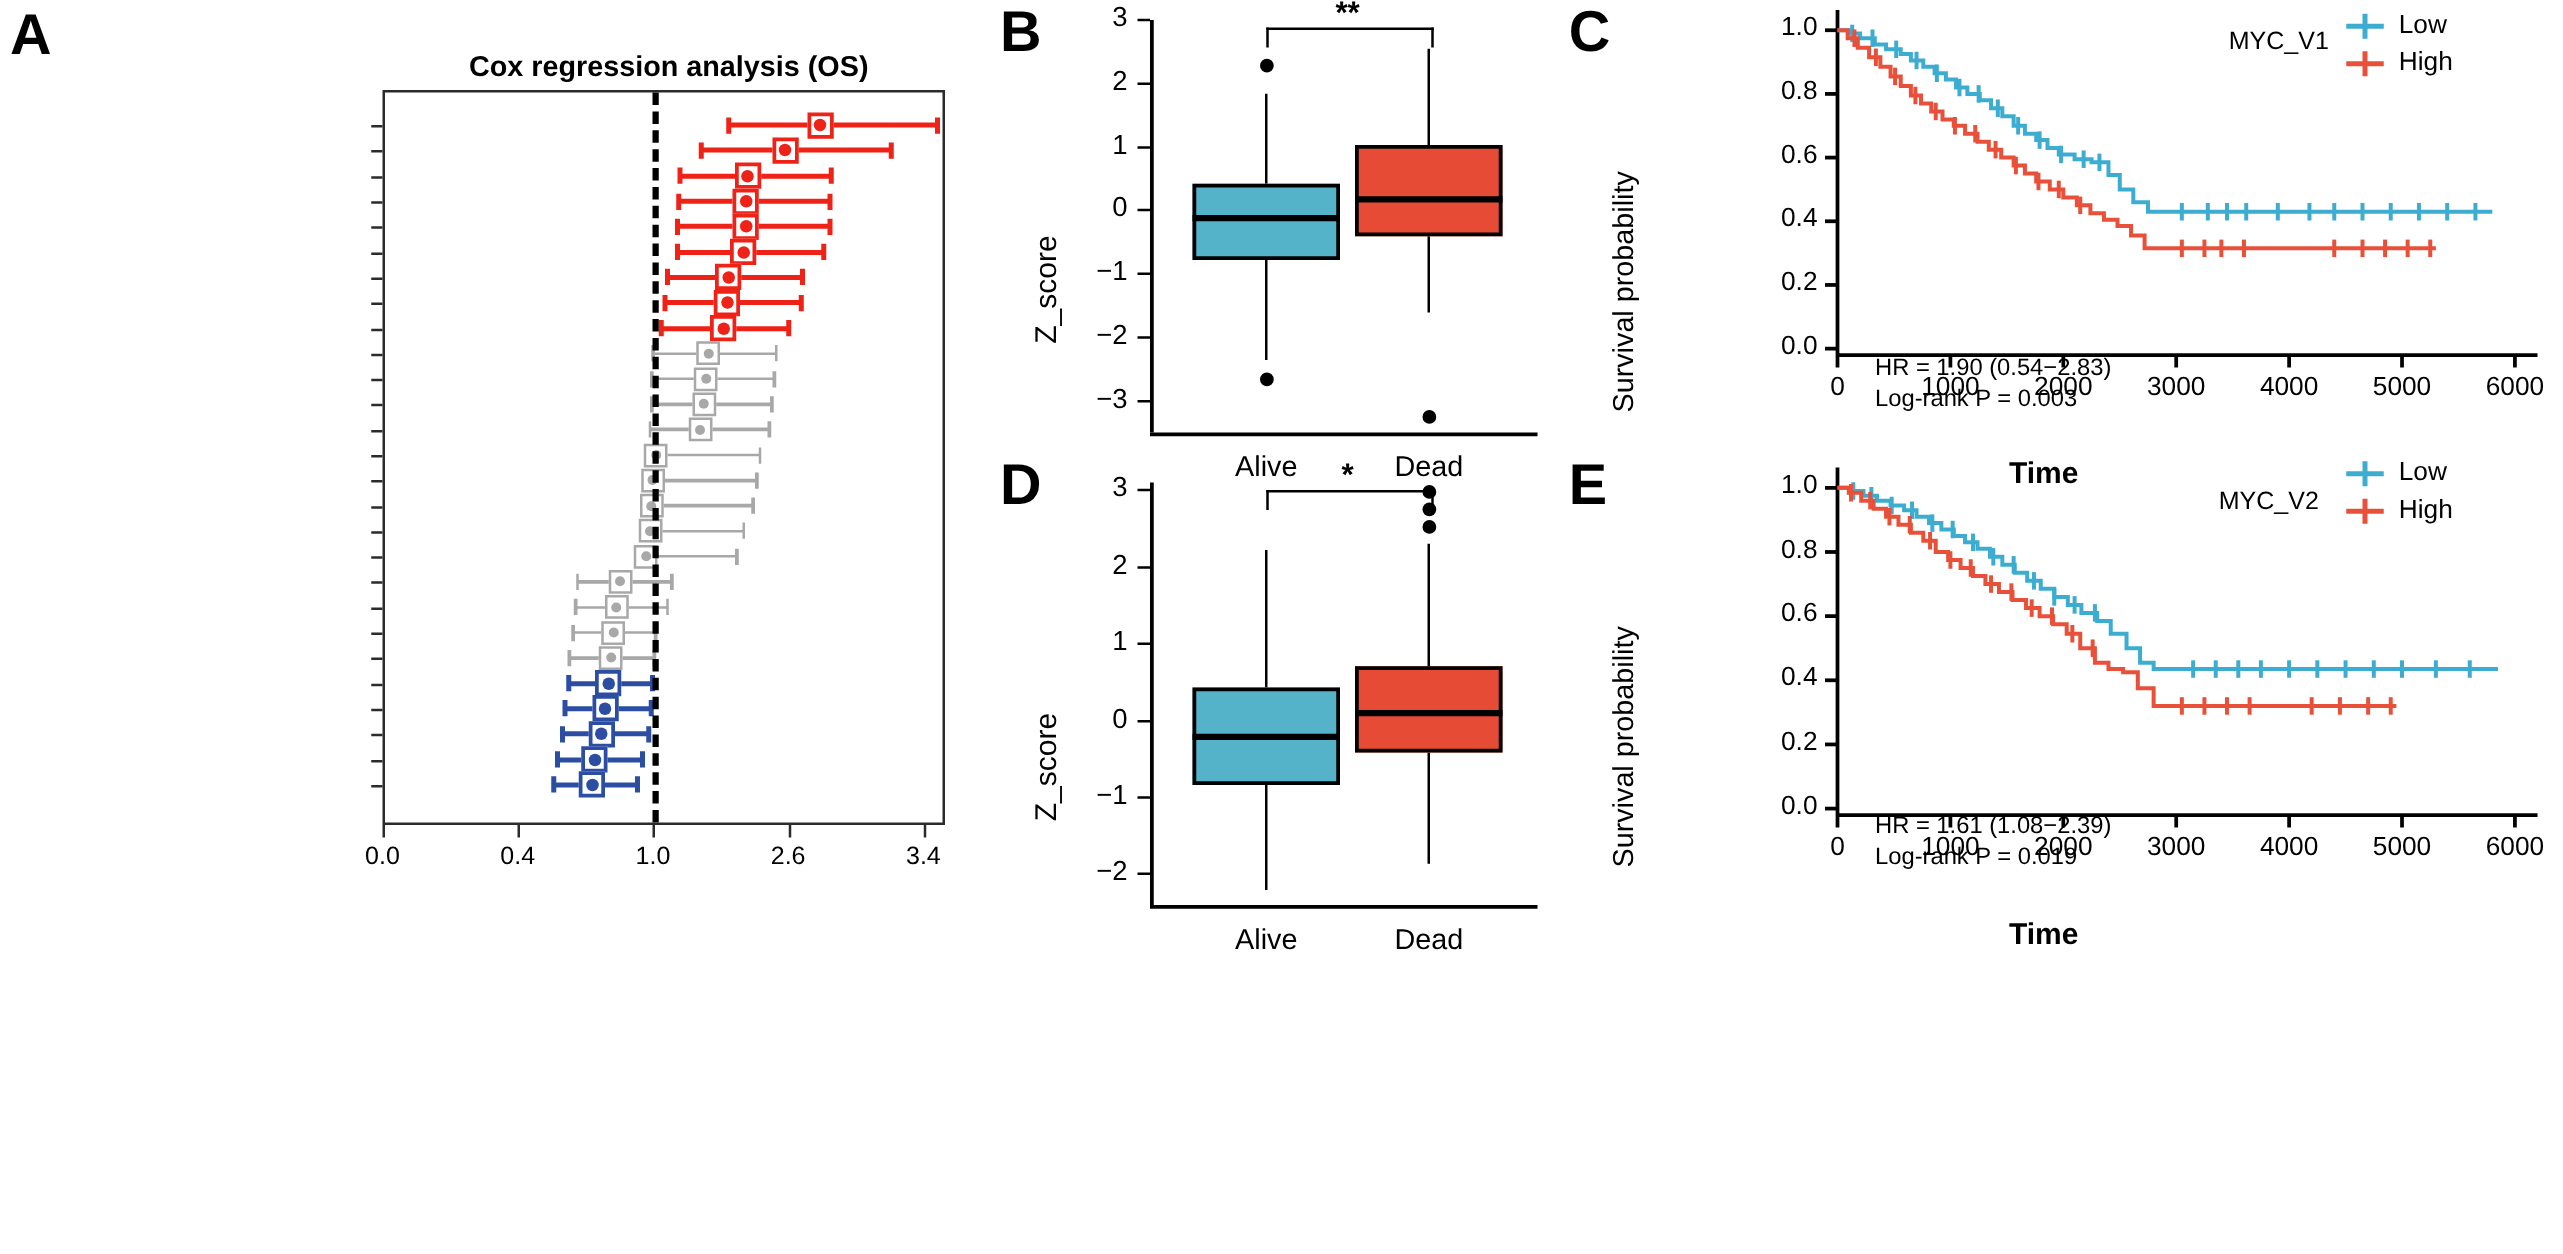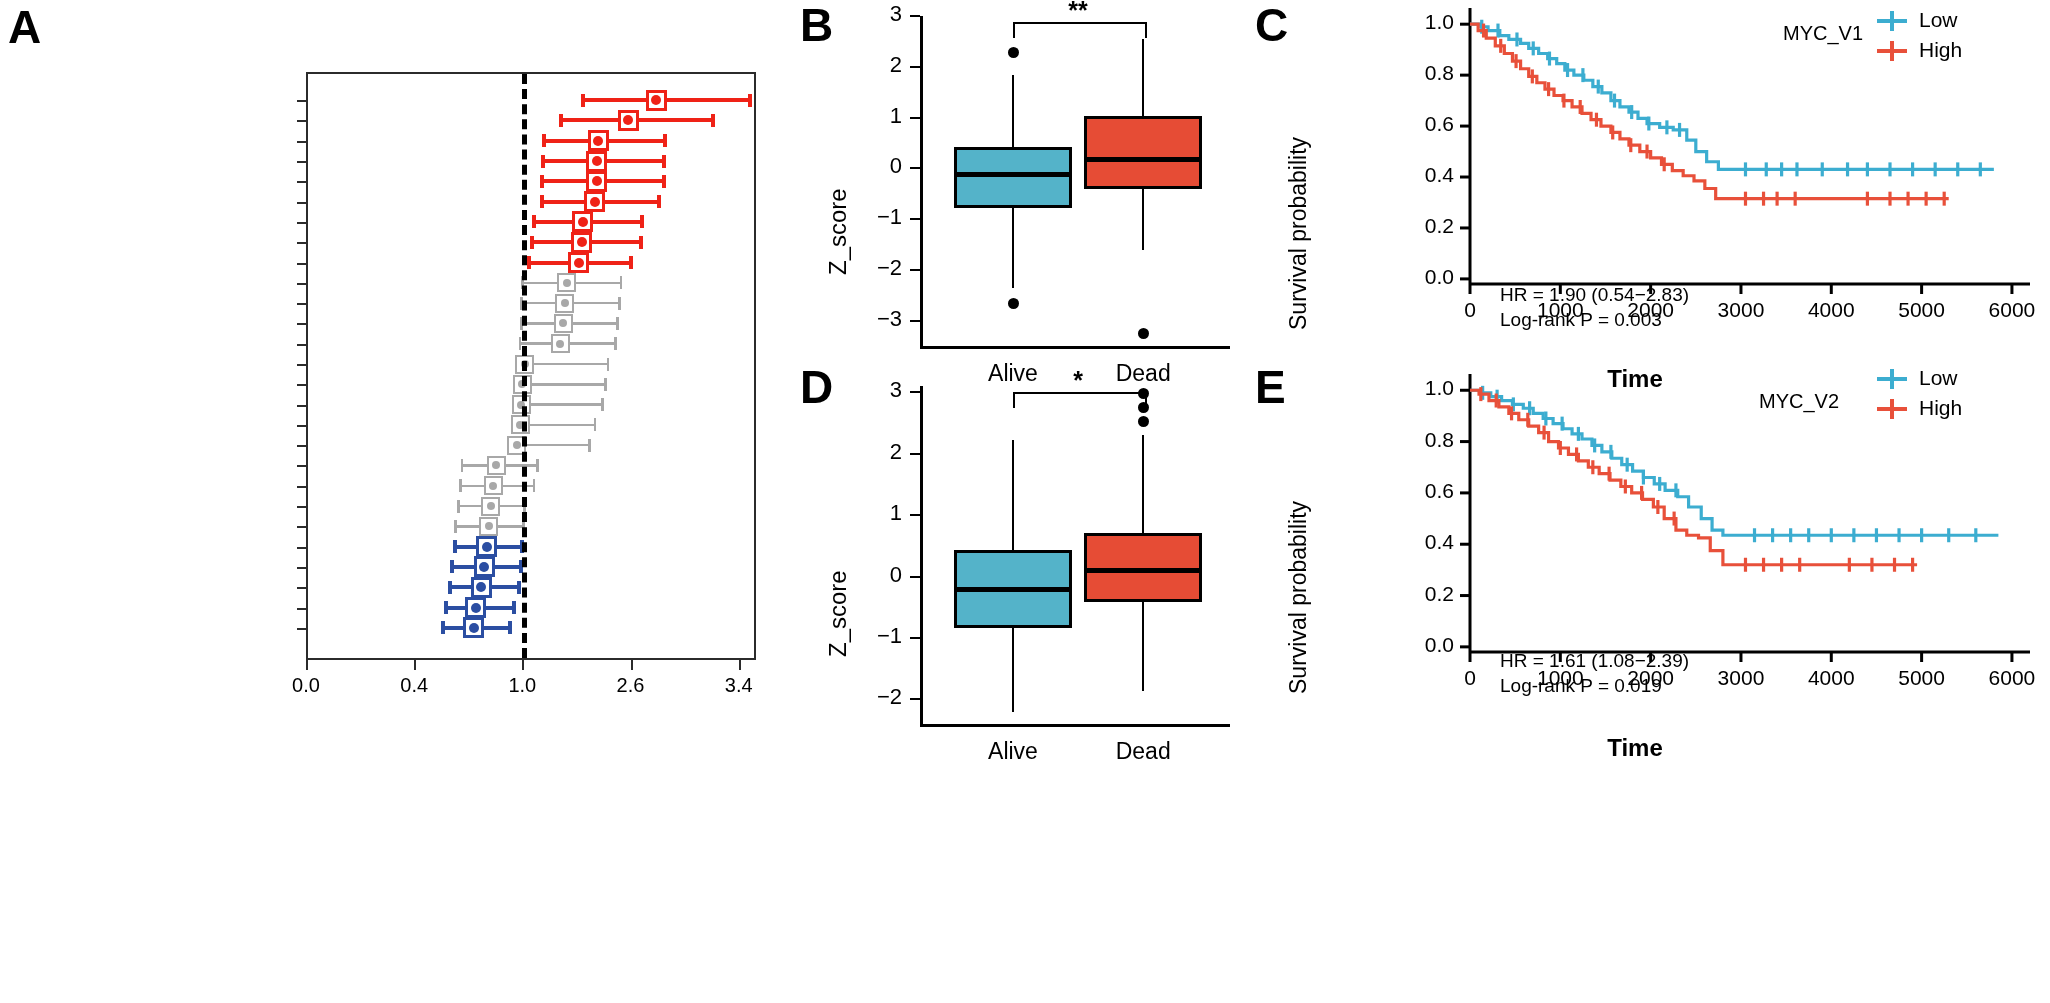--- a/index.html
+++ b/index.html
@@ -44,20 +44,21 @@
   .km-legmark{position:absolute;}
   svg{display:block;}
 </style>
 </head>
 <body>
 
 <div class="fig">
 
   <div id="panelA">
     <div class="panel-letter" style="left:8px;top:4px;">A</div>
+    <div class="title">Cox regression analysis (OS)</div>
     <div class="plotbox"></div>
     <div id="a-labels">
         <div class="a-tick" style="left: 297px; top: 100.148px;"></div>
         <div class="a-tick" style="left: 297px; top: 120.444px;"></div>
         <div class="a-tick" style="left: 297px; top: 140.741px;"></div>
         <div class="a-tick" style="left: 297px; top: 161.037px;"></div>
         <div class="a-tick" style="left: 297px; top: 181.333px;"></div>
         <div class="a-tick" style="left: 297px; top: 201.63px;"></div>
         <div class="a-tick" style="left: 297px; top: 221.926px;"></div>
         <div class="a-tick" style="left: 297px; top: 242.222px;"></div>
@@ -409,21 +410,21 @@
         <div class="bp-star" style="left: 183px; top: 4px; width: 210.2px;">*</div>
       </div>
   </div>
 
   <div class="km" id="panelE" style="left:1255px;top:362px;width:795px;height:420px;">
     <div class="panel-letter" style="left:0px;top:2px;">E</div>
     <div class="km-ytitle" style="left:30px;top:332px;">Survival probability</div>
     <div class="km-xtitle" style="left:170px;top:372px;width:420px;">Time</div>
     <div class="km-stat" style="left:245px;top:286px;">HR = 1.61 (1.08−2.39)</div>
     <div class="km-stat" style="left:245px;top:311px;">Log-rank P = 0.019</div>
-    <div class="km-legtitle" style="left:504px;top:28px;">MYC_V2</div>
+    <div class="km-legtitle" style="left:520px;top:28px;">MYC_V2</div>
     <div class="km-legmark" style="left:620px;top:6px;">
       <svg width="34" height="22">
           <line x1="2" y1="11" x2="32" y2="11" stroke="#3cadd0" stroke-width="4"></line>
           <line x1="17" y1="1" x2="17" y2="21" stroke="#3cadd0" stroke-width="4"></line>
         </svg>
     </div>
     <div class="km-legtxt" style="left:664px;top:4px;">Low</div>
     <div class="km-legmark" style="left:620px;top:36px;">
       <svg width="34" height="22">
           <line x1="2" y1="11" x2="32" y2="11" stroke="#e8503a" stroke-width="4"></line>

